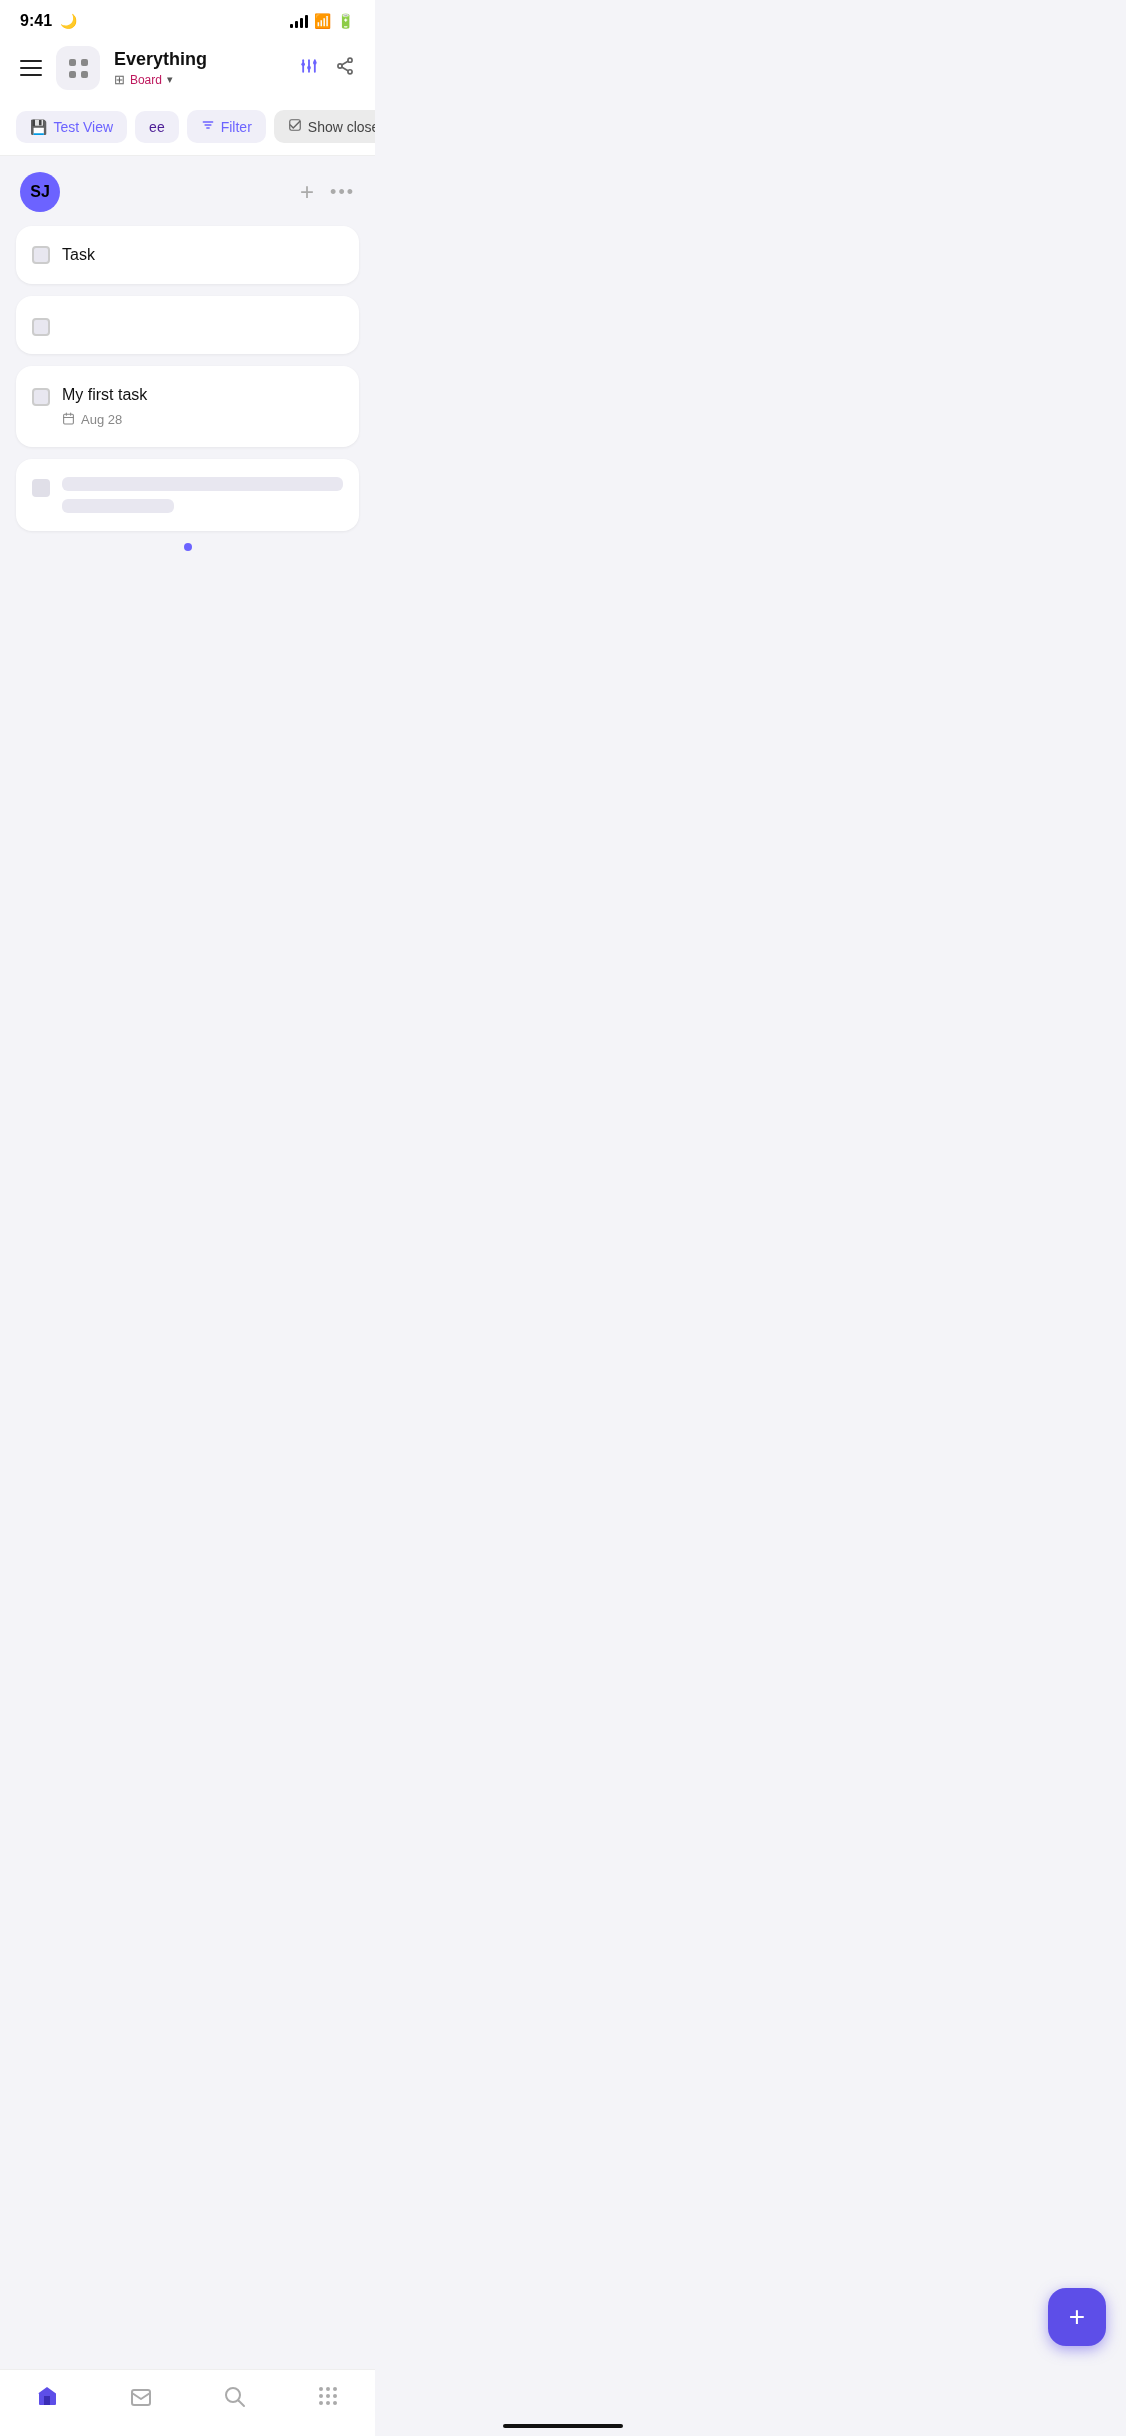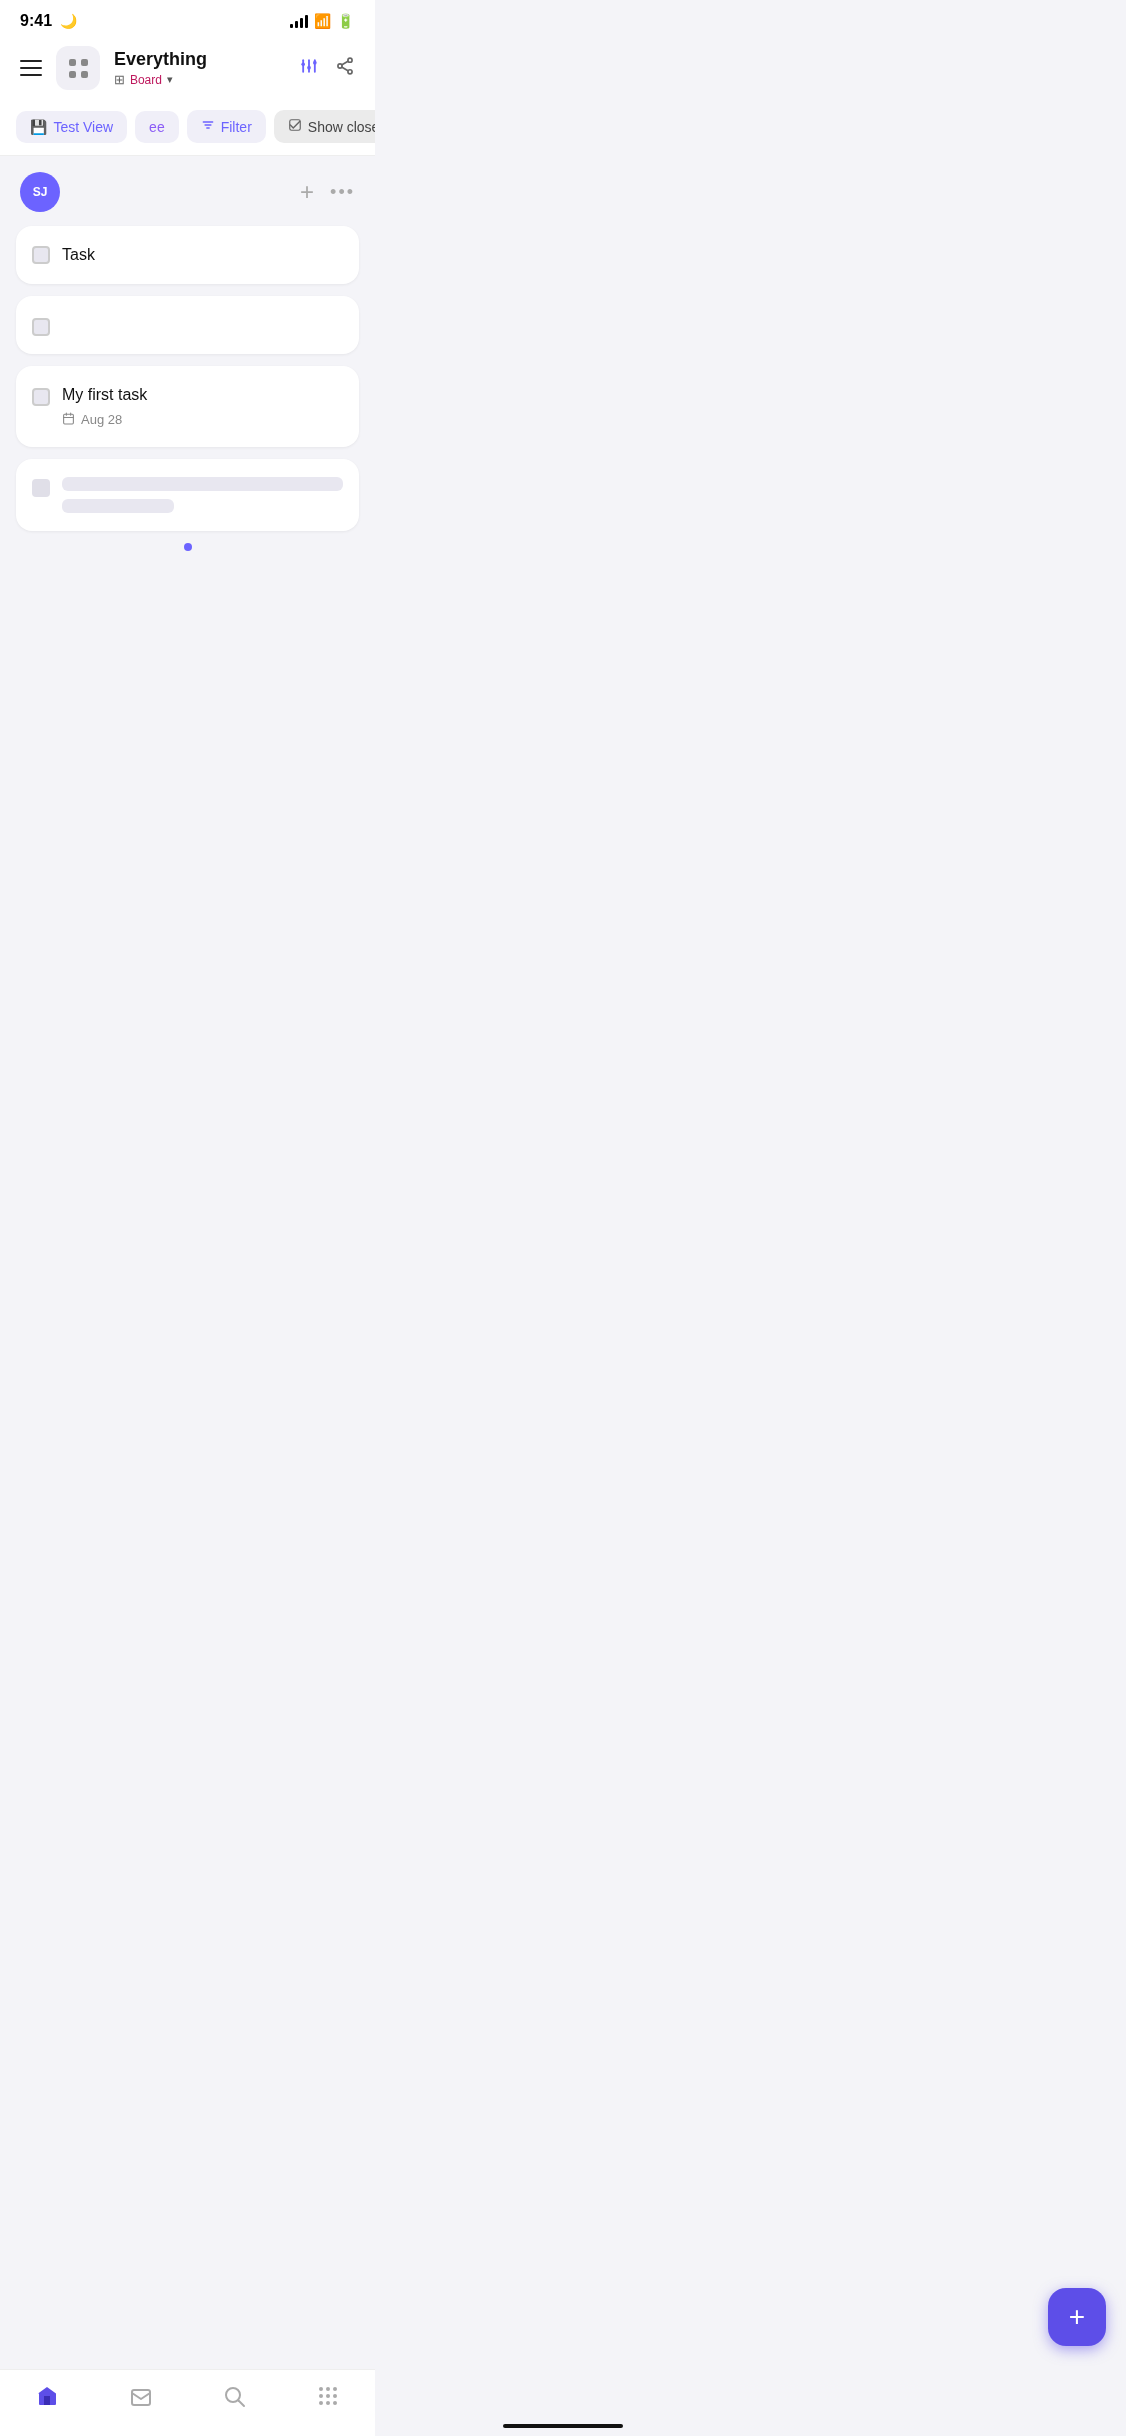--- a/index.html
+++ b/index.html
@@ -165,22 +165,22 @@
       padding: 0 4px;
     }
     .avatar {
       width: 40px;
       height: 40px;
       border-radius: 50%;
       background: #6c63ff;
       display: flex;
       align-items: center;
       justify-content: center;
-      color: #ffffff;
-      font-size: 12px;
+      color: #000000;
+      font-size: 16px;
       font-weight: 700;
     }
     .user-actions {
       display: flex;
       align-items: center;
       gap: 16px;
     }
     .add-btn {
       font-size: 24px;
       color: #aaa;
@@ -423,21 +423,21 @@
     </div>
   </div>
 </div>
 
 <div class="toolbar">
   <button class="toolbar-btn">
     <span style="font-size:14px;">💾</span>
     <span>Test View</span>
   </button>
   <button class="toolbar-btn toolbar-btn-plain">
-    <span style="color:#8b5cf6;">ee</span>
+    <span style="color:#4c1d95;">ee</span>
   </button>
   <button class="toolbar-btn">
     <span>
       <svg width="14" height="14" viewBox="0 0 24 24" fill="none" stroke="#6c63ff" stroke-width="2.5" stroke-linecap="round">
         <line x1="4" y1="7" x2="20" y2="7"></line>
         <line x1="7" y1="12" x2="17" y2="12"></line>
         <line x1="10" y1="17" x2="14" y2="17"></line>
       </svg>
     </span>
     <span>Filter</span>

